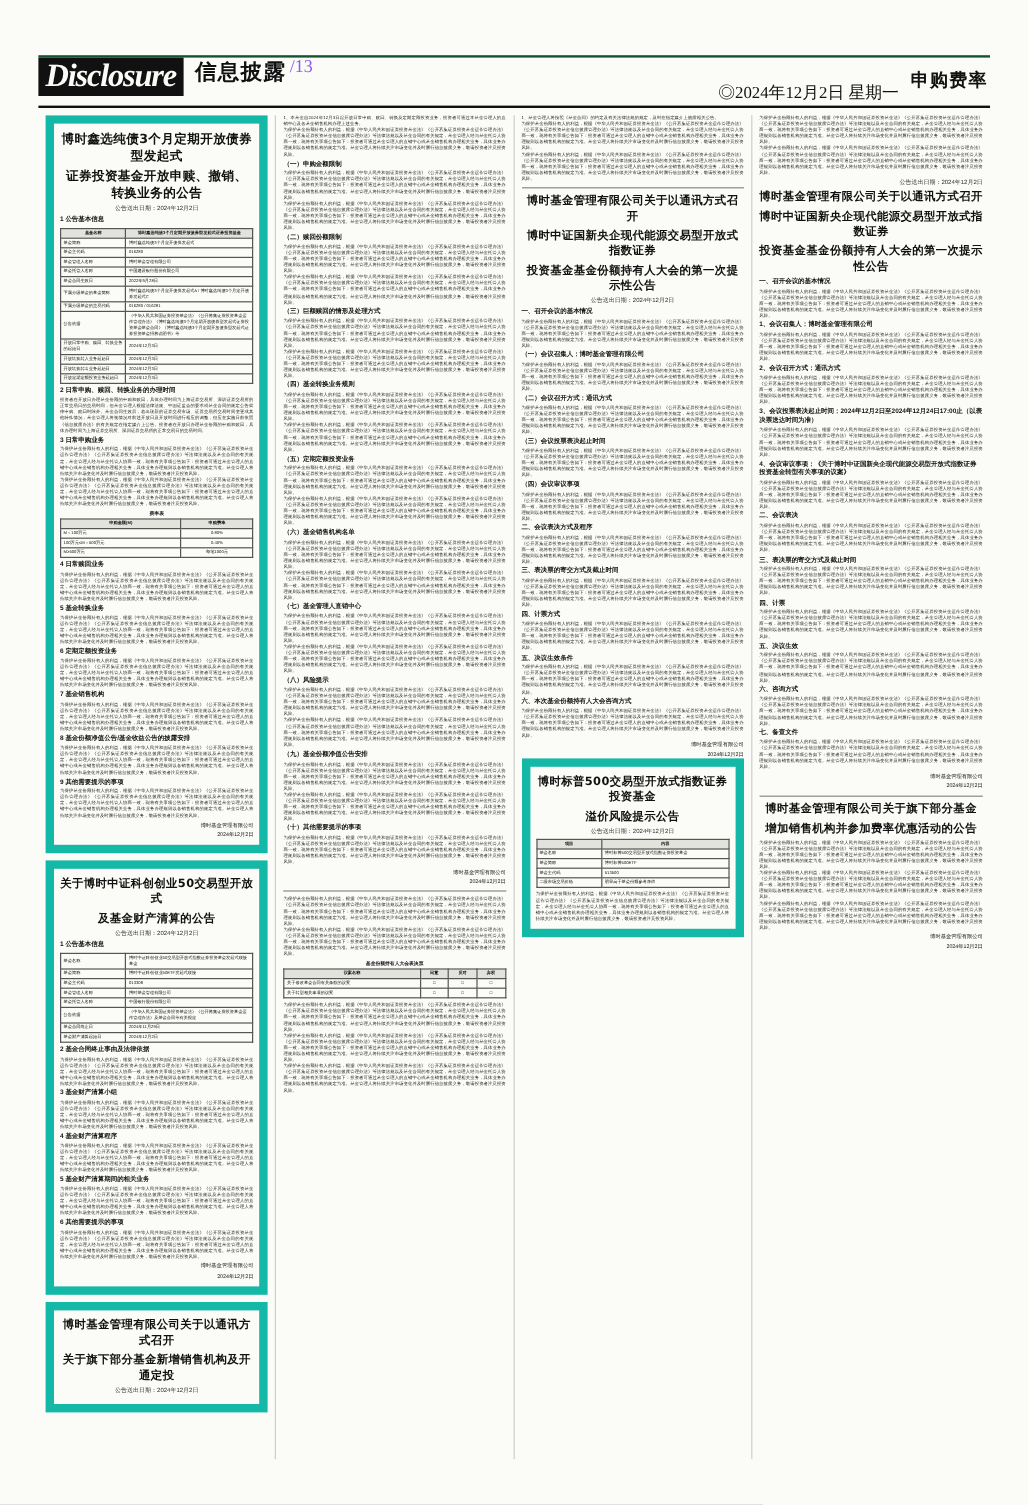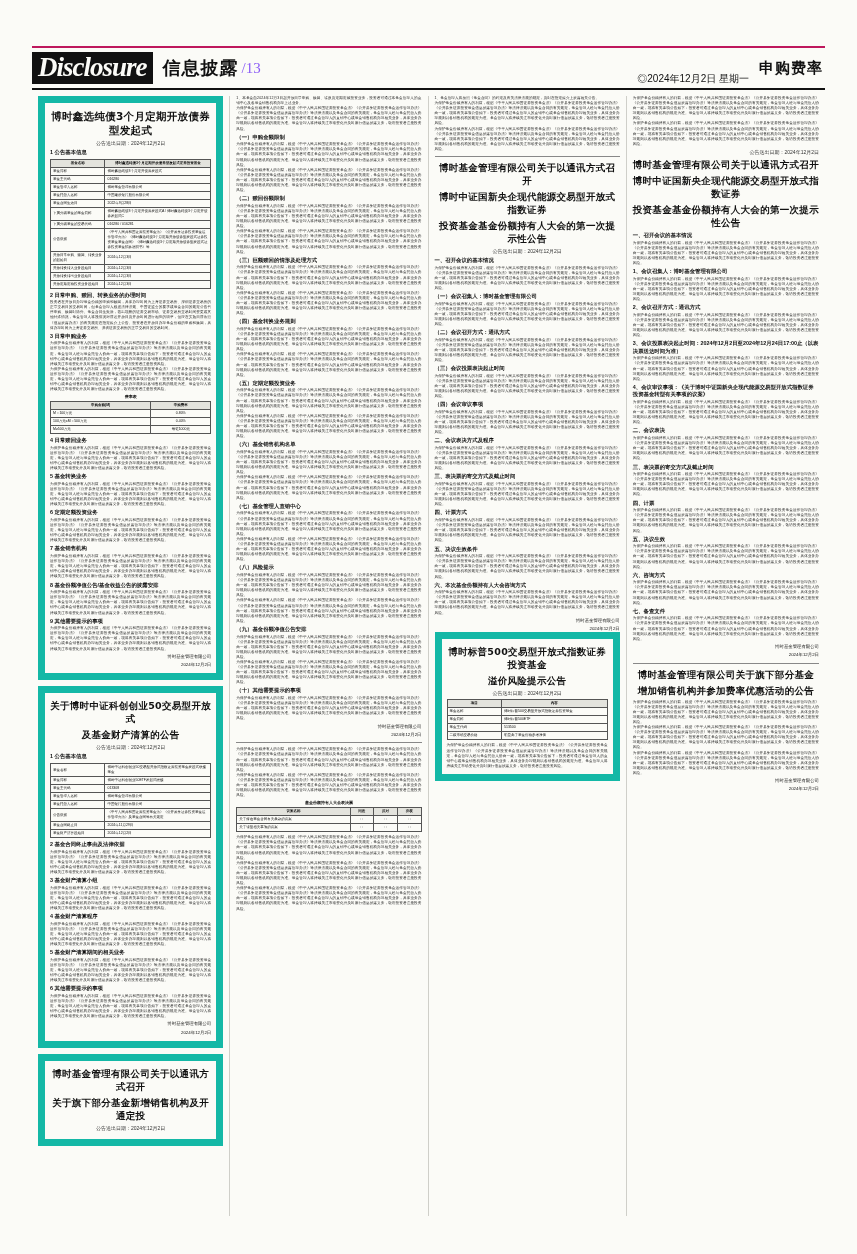--- a/index.html
+++ b/index.html
@@ -4,40 +4,40 @@
 <style>
   html,body{margin:0;padding:0;background:#b9b9b9;}
   body{font-family:"Liberation Sans",sans-serif;}
   .page{
     position:relative;width:857px;height:1254px;background:#fbfbf7;
     margin:0 auto;overflow:hidden;
   }
   
   .masthead{
     position:absolute;left:32px;top:46px;width:793px;height:40px;
-    border-top:2px solid #be185d;border-bottom:2px solid #111;
-    display:flex;align-items:center;
+    border-top:2px solid #14532d;border-bottom:2px solid #111;
+    display:flex;align-items:flex-start;
   }
   .mast-disclosure{
     font-family:"Liberation Serif",serif;font-weight:bold;font-style:italic;
     font-size:27px;letter-spacing:-1px;color:#111;
     background:#111;color:#fbfbf7;padding:0 6px 2px 6px;line-height:30px;
     -webkit-text-stroke:0;
   }
   .mast-cn{
     font-family:Liberation Mono, monospace;font-weight:bold;font-size:18px;
     margin-left:10px;color:#111;letter-spacing:1px;
   }
   .mast-page{
     font-family:"Liberation Serif",serif;font-size:15px;margin-left:3px;color:#8b5cf6;
   }
   .mast-right{
     margin-left:auto;display:flex;align-items:center;gap:10px;padding-right:2px;
   }
-  .mast-date{font-size:10px;color:#111;font-family:Liberation Sans, sans-serif;margin-top:21px;}
+  .mast-date{font-size:14px;color:#111;font-family:Liberation Serif, serif;margin-top:21px;}
   .mast-paper{
     font-family:"DejaVu Serif",serif;font-weight:bold;font-size:15px;color:#111;
     letter-spacing:1px;
   }
   
   .cols{
     position:absolute;left:32px;top:96px;width:793px;height:1120px;
     display:flex;gap:0;
   }
   .col{
@@ -84,20 +84,21 @@
       <span class="mast-paper">申购费率</span>
     </span>
   </div>
 
   <div class="cols">
 
     <div class="col">
 
       <div class="boxed">
         <div class="hd big">博时鑫选纯债3个月定期开放债券型发起式</div>
+        <div class="hd big">证券投资基金开放申赎、撤销、转换业务的公告</div>
         <div class="code">公告送出日期：2024年12月2日</div>
         <div class="sect">1 公告基本信息</div>
         <table class="tbl">
           <tbody>
               <tr>
             <th style="width:34%">基金名称</th>
             <th>博时鑫选纯债3个月定期开放债券型发起式证券投资基金</th>
           </tr>
           <tr>
                 <td>基金简称</td>

